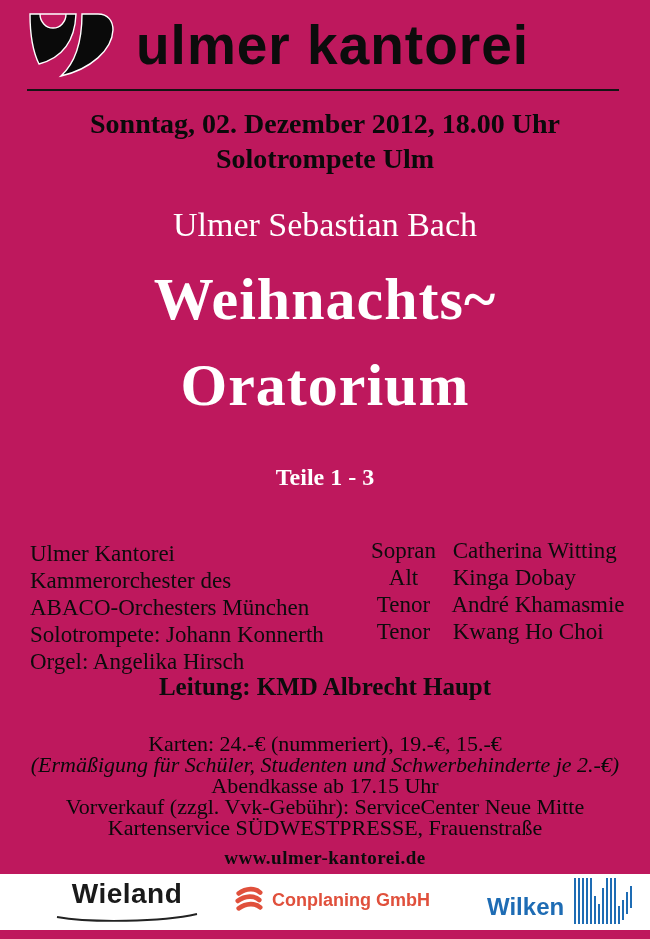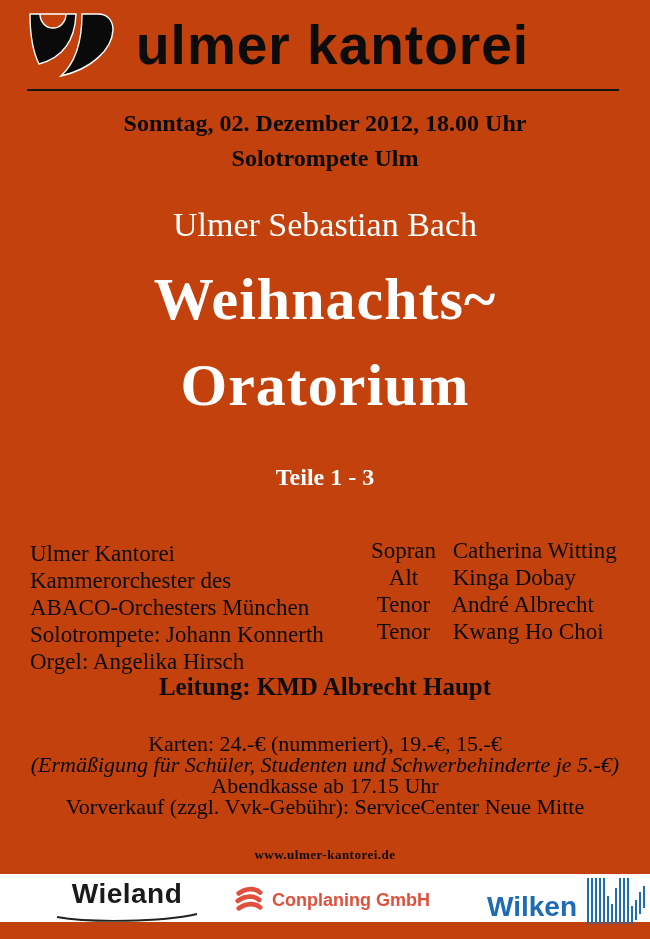--- a/index.html
+++ b/index.html
@@ -1,72 +1,72 @@
 <!DOCTYPE html>
 <html lang="de"><head>
 <meta charset="utf-8">
 <style>
   html, body { margin: 0; padding: 0; }
   body { background: #ffffff; }
   .poster {
     position: relative;
     width: 650px;
     height: 939px;
-    background: #c2410c;
+    background: #be185d;
     overflow: hidden;
     font-family: "Liberation Serif", serif;
     color: #0c0c0c;
   }
   
   .brand-logo { position: absolute; left: 22px; top: 10px; }
   .brand-title {
     position: absolute; left: 136px; top: 16px;
     font-family: "Liberation Sans", sans-serif;
     font-weight: bold; font-size: 55px; line-height: 58px;
     letter-spacing: 1px; color: #0c0c0c; white-space: nowrap;
   }
   .header-rule {
     position: absolute; left: 27px; top: 89px;
     width: 592px; height: 2px; background: #141414;
   }
   
   .centered { position: absolute; left: 0; right: 0; text-align: center; }
-  .date-block { top: 106px; font-weight: bold; font-size: 24px; line-height: 35px; color: #0a0a0a; }
+  .date-block { top: 106px; font-weight: bold; font-size: 28px; line-height: 35px; color: #0a0a0a; }
   .composer { top: 206px; font-size: 34px; color: #ffffff; }
   .main-title { top: 256px; font-weight: bold; font-size: 60px; line-height: 86px; color: #ffffff; letter-spacing: 1px; }
   .parts { top: 464px; font-size: 24px; color: #ffffff; font-weight: bold; }
   
   .ensembles {
     position: absolute; left: 30px; top: 540px;
     font-size: 23px; line-height: 27px; white-space: nowrap;
   }
   .soloists {
     position: absolute; left: 360px; top: 537px;
     font-size: 23px; line-height: 27px; white-space: nowrap;
   }
   .soloist-row .voice { display: inline-block; width: 87px; text-align: center; }
   .conductor { top: 673px; font-weight: bold; font-size: 25px; }
   
   .tickets { top: 733px; font-size: 22px; line-height: 21px; color: #090909; }
   .tickets .italic { font-style: italic; }
-  .website { top: 847px; font-weight: bold; font-size: 13px; letter-spacing: 0.5px; }
+  .website { top: 847px; font-weight: bold; font-size: 19px; letter-spacing: 0.5px; }
   
   .sponsor-strip {
-    position: absolute; left: 0; bottom: 17px;
-    width: 650px; height: 48px; background: #ffffff;
+    position: absolute; left: 0; bottom: 9px;
+    width: 650px; height: 56px; background: #ffffff;
     font-family: "Liberation Sans", sans-serif;
   }
   .sponsor-wieland { position: absolute; left: 56px; top: 5px; text-align: center; }
   .sponsor-wieland .name {
     font-weight: bold; font-size: 28px; color: #1a1a1a; letter-spacing: 0.5px; line-height: 30px;
   }
   .sponsor-conplaning { position: absolute; left: 235px; top: 11px; display: flex; align-items: center; gap: 9px; }
   .sponsor-conplaning .name { font-weight: bold; font-size: 18px; color: #e0503c; white-space: nowrap; }
   .sponsor-wilken { position: absolute; left: 487px; top: 2px; display: flex; align-items: flex-end; gap: 8px; }
-  .sponsor-wilken .name { font-weight: bold; font-size: 28px; color: #1e6cb4; line-height: 26px; margin-bottom: 6px; }
+  .sponsor-wilken .name { font-weight: bold; font-size: 24px; color: #1e6cb4; line-height: 26px; margin-bottom: 6px; }
 </style>
 </head>
 <body>
 
 <div class="poster">
 
   <div class="brand-logo">
     <svg width="92" height="70" viewBox="0 0 92 68" aria-hidden="true">
       <path fill="#0a0a0a" stroke="#ffffff" stroke-width="1.4" fill-rule="evenodd" d="M8,3 L54,3 C53,27 43,46 17,53 C10,39 8,21 8,3 Z M18,3 A13,14 0 0 0 44,3 Z"></path>
       <path fill="#0a0a0a" stroke="#ffffff" stroke-width="1.4" d="M60,3 L76,3 C86,3 91,10 91,19 C90,39 69,58 39,65 C52,53 60,33 60,3 Z"></path>
@@ -101,35 +101,36 @@
     <div class="soloist-row">
       <span class="voice">Sopran</span>
       <span class="sname">Catherina Witting</span>
     </div>
     <div class="soloist-row">
       <span class="voice">Alt</span>
       <span class="sname">Kinga Dobay</span>
     </div>
     <div class="soloist-row">
       <span class="voice">Tenor</span>
-      <span class="sname">André Albrecht</span>
+      <span class="sname">André Khamasmie</span>
     </div>
     <div class="soloist-row">
       <span class="voice">Tenor</span>
       <span class="sname">Kwang Ho Choi</span>
     </div>
   </div>
 
   <div class="centered conductor">Leitung: KMD Albrecht Haupt</div>
 
   <div class="centered tickets">
     <div>Karten: 24.-€ (nummeriert), 19.-€, 15.-€</div>
-    <div class="italic">(Ermäßigung für Schüler, Studenten und Schwerbehinderte je 5.-€)</div>
+    <div class="italic">(Ermäßigung für Schüler, Studenten und Schwerbehinderte je 2.-€)</div>
     <div>Abendkasse ab 17.15  Uhr</div>
     <div>Vorverkauf (zzgl. Vvk-Gebühr): ServiceCenter Neue Mitte</div>
+    <div>Kartenservice SÜDWESTPRESSE, Frauenstraße</div>
   </div>
 
   <div class="centered website">www.ulmer-kantorei.de</div>
 
   <div class="sponsor-strip">
 
     <div class="sponsor-wieland">
       <div class="name">Wieland</div>
       <svg width="142" height="10" viewBox="0 0 142 10" aria-hidden="true">
         <path d="M1,4 C35,10 105,9 141,1" stroke="#222222" stroke-width="1.8" fill="none"></path>

